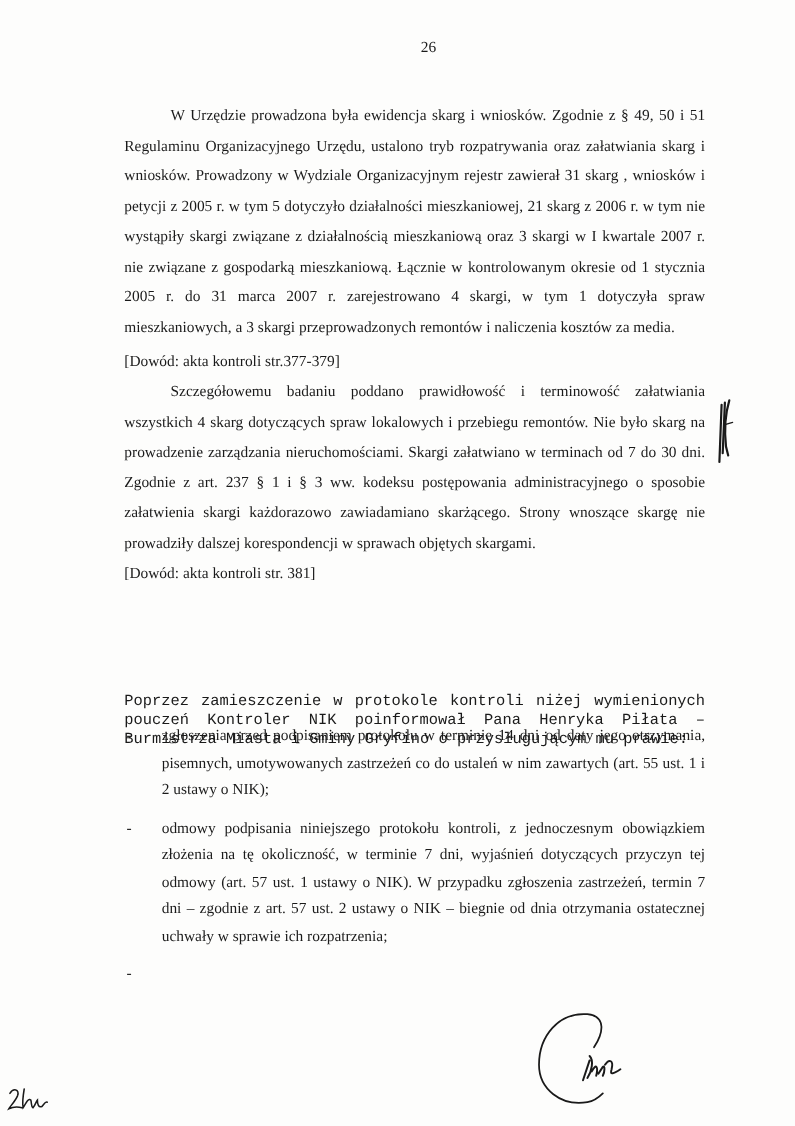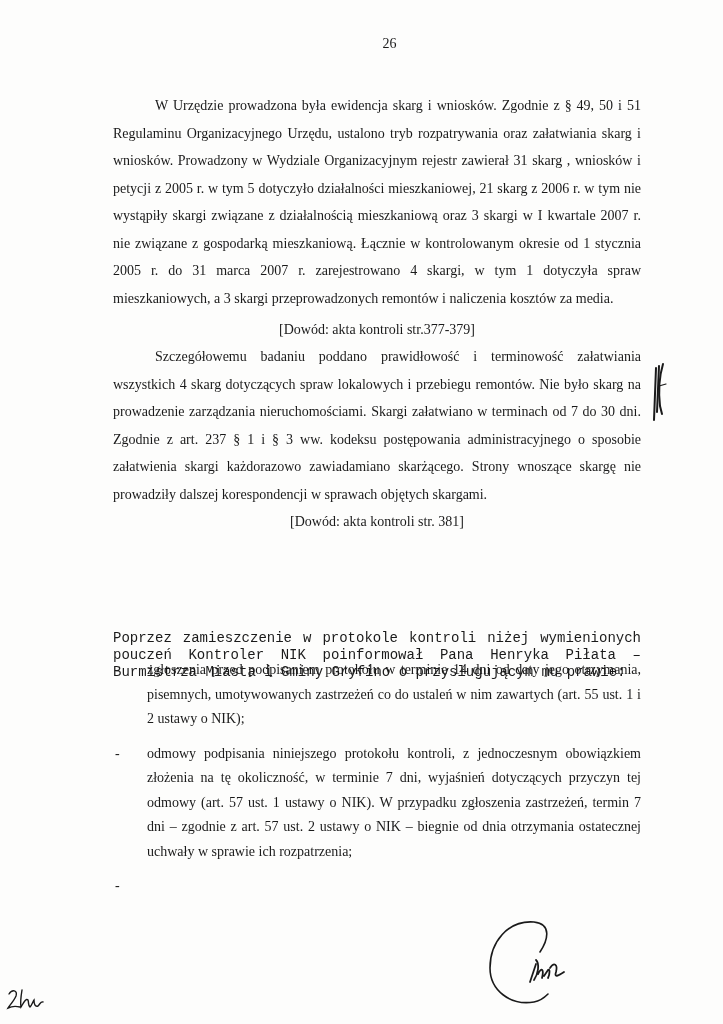--- a/index.html
+++ b/index.html
@@ -16,21 +16,21 @@
       text-align: center; font-size: 14px; margin-left: 28px;
     }
     .block {
       position: absolute; left: 113px; width: 528px;
       font-size: 14px; line-height: 27.5px;
       text-align: justify;
     }
     .block p { margin: 0; }
     .indent { text-indent: 42px; }
     .evidence {
-      text-align: center; padding-right: 0px;
+      text-align: left; padding-right: 0px;
     }
     #para1 { top: 92px; }
     #ev1 { top: 316px; }
     #para2 { top: 343px; }
     #ev2 { top: 508px; }
     #intro { top: 630px; line-height: 17px; font-family: Liberation Mono, monospace; }
     #bullets { top: 658px; line-height: 24.5px; }
     .bullet-list { list-style: none; margin: 0; padding: 0; }
     .bullet-item { position: relative; padding-left: 34px; margin-bottom: 10px; text-align: justify; }
     .bullet-dash { position: absolute; left: 2px; top: 0; }

